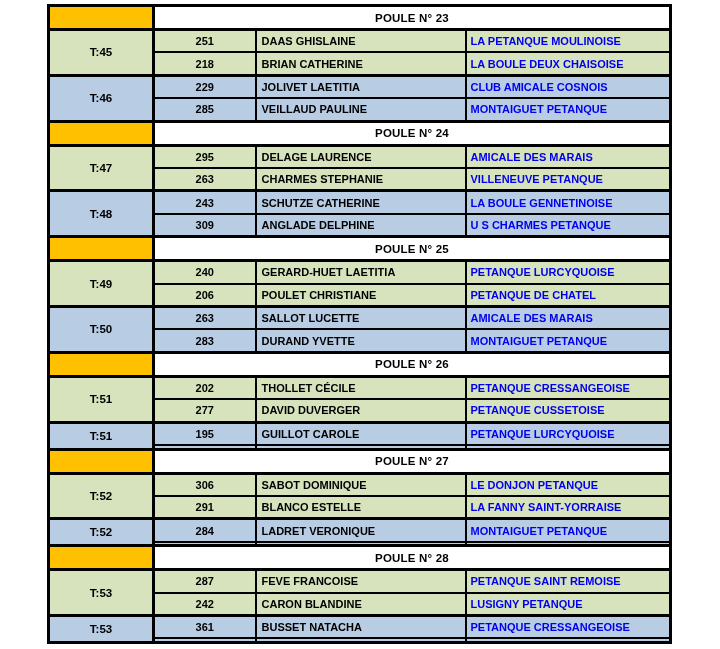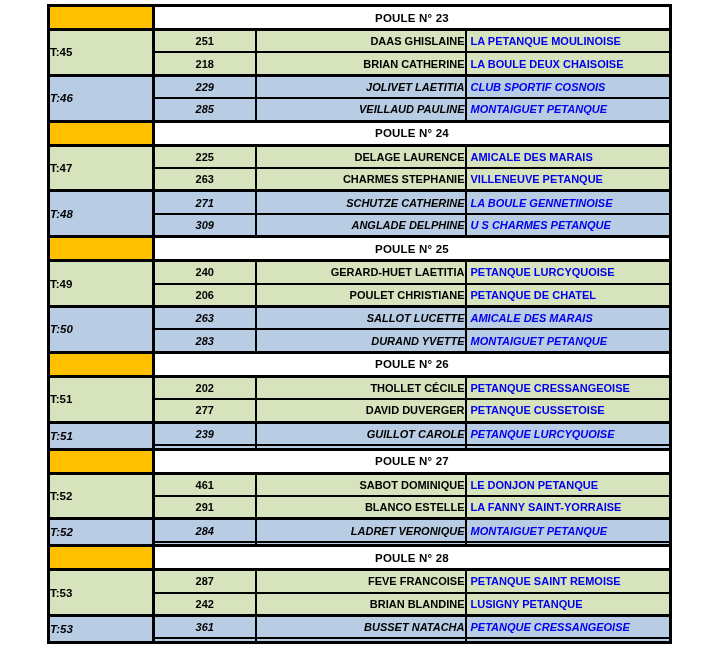--- a/index.html
+++ b/index.html
@@ -32,24 +32,24 @@
   td.spacer { background:var(--c-orange); border-right-width:3px; }
   td.poule-title {
     background:var(--c-poule-bg);
     text-align:center;
     font-size:11.5px;
     letter-spacing:.2px;
   }
   
   tr.pair-start td { border-top-width:3px; }
   tr.green td { background:var(--c-green); }
-  tr.blue  td { background:var(--c-blue);font-style:italic; }
-  td.time { border-right-width:3px; font-size:11.5px; }
+  tr.blue  td { background:var(--c-blue); }
+  td.time { text-align:center; border-right-width:3px; font-size:11.5px; }
   td.num  { text-align:center;margin-top:16px; }
-  td.name { padding-left:5px;text-align:right; }
+  td.name { padding-left:5px; }
   td.club { padding-left:4px; color:var(--c-club); }
 </style>
 </head>
 <body style="background: rgb(255, 255, 255);">
 
 <div class="sheet">
   <table class="poules">
     <colgroup>
       <col style="width:105px">
       <col style="width:102px">
@@ -69,45 +69,45 @@
         </tr>
         <tr class="green">
           <td class="num">218</td>
           <td class="name">BRIAN CATHERINE</td>
           <td class="club">LA BOULE DEUX CHAISOISE</td>
         </tr>
         <tr class="blue pair-start">
           <td class="time" rowspan="2">T:46</td>
           <td class="num">229</td>
           <td class="name">JOLIVET LAETITIA</td>
-          <td class="club">CLUB SPORTIF COSNOIS</td>
+          <td class="club">CLUB AMICALE COSNOIS</td>
         </tr>
         <tr class="blue">
           <td class="num">285</td>
           <td class="name">VEILLAUD PAULINE</td>
           <td class="club">MONTAIGUET PETANQUE</td>
         </tr>
         <tr class="poule-row">
           <td class="spacer"></td>
           <td class="poule-title" colspan="3">POULE N° 24</td>
         </tr>
         <tr class="green pair-start">
           <td class="time" rowspan="2">T:47</td>
-          <td class="num">225</td>
+          <td class="num">295</td>
           <td class="name">DELAGE LAURENCE</td>
           <td class="club">AMICALE DES MARAIS</td>
         </tr>
         <tr class="green">
           <td class="num">263</td>
           <td class="name">CHARMES STEPHANIE</td>
           <td class="club">VILLENEUVE PETANQUE</td>
         </tr>
         <tr class="blue pair-start">
           <td class="time" rowspan="2">T:48</td>
-          <td class="num">271</td>
+          <td class="num">243</td>
           <td class="name">SCHUTZE CATHERINE</td>
           <td class="club">LA BOULE GENNETINOISE</td>
         </tr>
         <tr class="blue">
           <td class="num">309</td>
           <td class="name">ANGLADE DELPHINE</td>
           <td class="club">U S CHARMES PETANQUE</td>
         </tr>
         <tr class="poule-row">
           <td class="spacer"></td>
@@ -145,36 +145,36 @@
           <td class="name">THOLLET CÉCILE</td>
           <td class="club">PETANQUE CRESSANGEOISE</td>
         </tr>
         <tr class="green">
           <td class="num">277</td>
           <td class="name">DAVID DUVERGER</td>
           <td class="club">PETANQUE CUSSETOISE</td>
         </tr>
         <tr class="blue pair-start">
           <td class="time" rowspan="2">T:51</td>
-          <td class="num">239</td>
+          <td class="num">195</td>
           <td class="name">GUILLOT CAROLE</td>
           <td class="club">PETANQUE LURCYQUOISE</td>
         </tr>
         <tr class="blue">
           <td class="num"></td>
           <td class="name"></td>
           <td class="club"></td>
         </tr>
         <tr class="poule-row">
           <td class="spacer"></td>
           <td class="poule-title" colspan="3">POULE N° 27</td>
         </tr>
         <tr class="green pair-start">
           <td class="time" rowspan="2">T:52</td>
-          <td class="num">461</td>
+          <td class="num">306</td>
           <td class="name">SABOT DOMINIQUE</td>
           <td class="club">LE DONJON PETANQUE</td>
         </tr>
         <tr class="green">
           <td class="num">291</td>
           <td class="name">BLANCO ESTELLE</td>
           <td class="club">LA FANNY SAINT-YORRAISE</td>
         </tr>
         <tr class="blue pair-start">
           <td class="time" rowspan="2">T:52</td>
@@ -192,21 +192,21 @@
           <td class="poule-title" colspan="3">POULE N° 28</td>
         </tr>
         <tr class="green pair-start">
           <td class="time" rowspan="2">T:53</td>
           <td class="num">287</td>
           <td class="name">FEVE FRANCOISE</td>
           <td class="club">PETANQUE SAINT REMOISE</td>
         </tr>
         <tr class="green">
           <td class="num">242</td>
-          <td class="name">BRIAN BLANDINE</td>
+          <td class="name">CARON BLANDINE</td>
           <td class="club">LUSIGNY PETANQUE</td>
         </tr>
         <tr class="blue pair-start">
           <td class="time" rowspan="2">T:53</td>
           <td class="num">361</td>
           <td class="name">BUSSET NATACHA</td>
           <td class="club">PETANQUE CRESSANGEOISE</td>
         </tr>
         <tr class="blue">
           <td class="num"></td>

